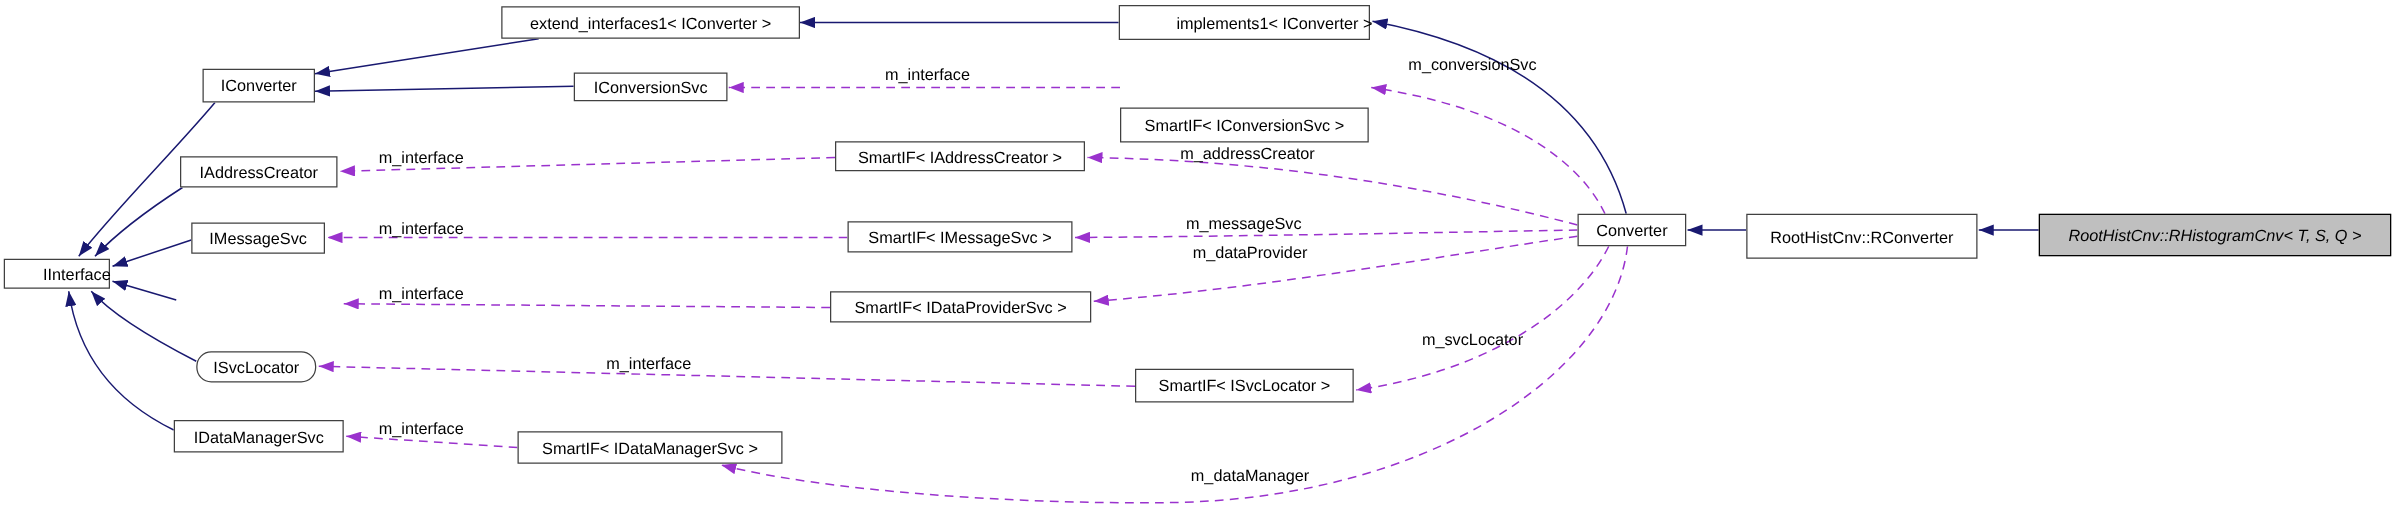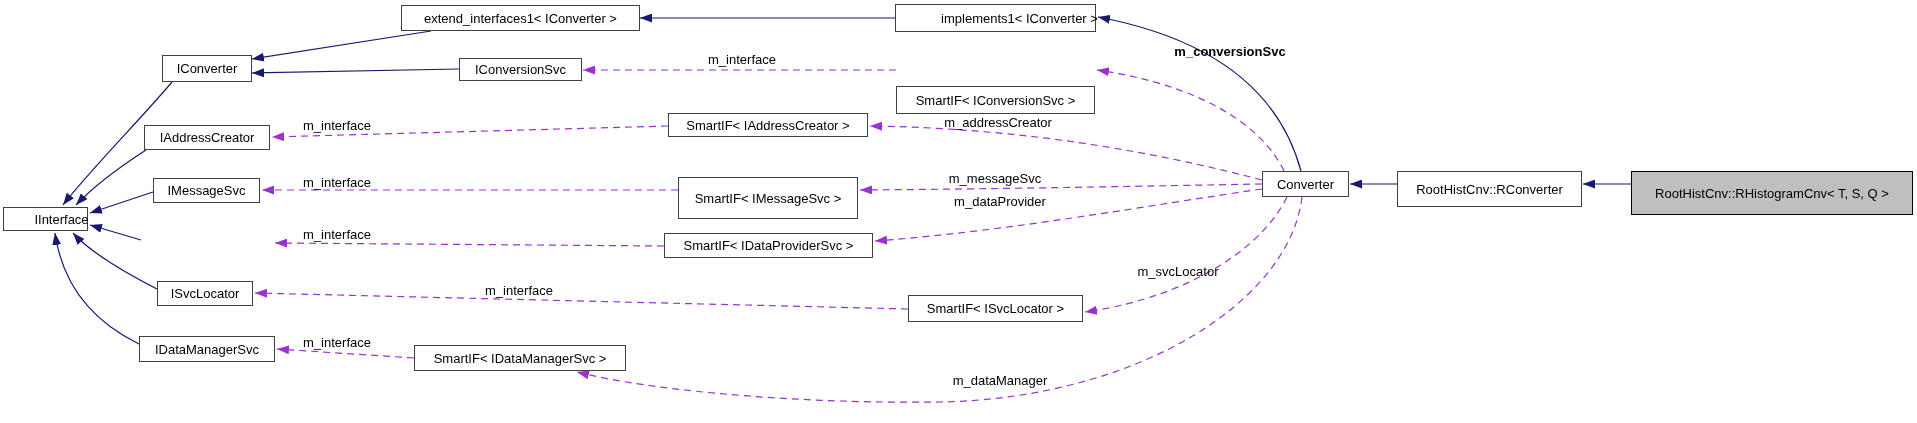--- a/index.html
+++ b/index.html
@@ -90,34 +90,34 @@
 
 <div class="node" style="left: 3px; top: 207px; width: 85px; height: 24px; padding-left: 32px;">IInterface</div>
     <div class="node" style="left: 162px; top: 55px; width: 90px; height: 27px;">IConverter</div>
     <div class="node" style="left: 401px; top: 5px; width: 239px; height: 26px;">extend_interfaces1&lt; IConverter &gt;</div>
     <div class="node" style="left: 895px; top: 4px; width: 201px; height: 28px; padding-left: 48px;">implements1&lt; IConverter &gt;</div>
     <div class="node" style="left: 459px; top: 58px; width: 123px; height: 23px;">IConversionSvc</div>
     <div class="node" style="left: 896px; top: 56px; width: 199px; height: 28px; margin-top: 30px;">SmartIF&lt; IConversionSvc &gt;</div>
     <div class="node" style="left: 144px; top: 125px; width: 126px; height: 25px;">IAddressCreator</div>
     <div class="node" style="left: 668px; top: 113px; width: 200px; height: 24px;">SmartIF&lt; IAddressCreator &gt;</div>
     <div class="node" style="left: 153px; top: 178px; width: 107px; height: 25px;">IMessageSvc</div>
-    <div class="node" style="left: 678px; top: 177px; width: 180px; height: 42px;">SmartIF&lt; IMessageSvc &gt;</div>
+    <div class="node" style="left: 678px; top: 177px; width: 180px; height: 25px;">SmartIF&lt; IMessageSvc &gt;</div>
     <div class="node" style="left: 664px; top: 233px; width: 209px; height: 25px;">SmartIF&lt; IDataProviderSvc &gt;</div>
-    <div class="node" style="left: 157px; top: 281px; width: 96px; height: 25px;">ISvcLocator</div>
+    <div class="node" style="left: 157px; top: 281px; width: 96px; height: 25px; border-radius: 12px;">ISvcLocator</div>
     <div class="node" style="left: 908px; top: 295px; width: 175px; height: 27px;">SmartIF&lt; ISvcLocator &gt;</div>
     <div class="node" style="left: 139px; top: 336px; width: 136px; height: 26px;">IDataManagerSvc</div>
     <div class="node" style="left: 414px; top: 345px; width: 212px; height: 26px;">SmartIF&lt; IDataManagerSvc &gt;</div>
     <div class="node" style="left: 1262px; top: 171px; width: 87px; height: 26px;">Converter</div>
     <div class="node" style="left: 1397px; top: 171px; width: 185px; height: 36px;">RootHistCnv::RConverter</div>
-    <div class="node highlight" style="left: 1631px; top: 171px; width: 282px; height: 44px;">RootHistCnv::RHistogramCnv&lt; T, S, Q &gt;</div>
+    <div class="node highlight" style="left: 1631px; top: 171px; width: 282px; height: 34px; font-style: italic;">RootHistCnv::RHistogramCnv&lt; T, S, Q &gt;</div>
     <span class="edge-label" style="left: 742px; top: 52px;">m_interface</span>
     <span class="edge-label" style="left: 337px; top: 118px;">m_interface</span>
     <span class="edge-label" style="left: 337px; top: 175px;">m_interface</span>
     <span class="edge-label" style="left: 337px; top: 227px;">m_interface</span>
     <span class="edge-label" style="left: 519px; top: 283px;">m_interface</span>
     <span class="edge-label" style="left: 337px; top: 335px;">m_interface</span>
-    <span class="edge-label" style="left: 1230px; top: 44px; font-weight: bold;">m_conversionSvc</span>
+    <span class="edge-label" style="left: 1178px; top: 44px;">m_conversionSvc</span>
     <span class="edge-label" style="left: 998px; top: 115px;">m_addressCreator</span>
     <span class="edge-label" style="left: 995px; top: 171px;">m_messageSvc</span>
     <span class="edge-label" style="left: 1000px; top: 194px;">m_dataProvider</span>
     <span class="edge-label" style="left: 1178px; top: 264px;">m_svcLocator</span>
     <span class="edge-label" style="left: 1000px; top: 373px;">m_dataManager</span>
   </div>
 
 </body></html>

